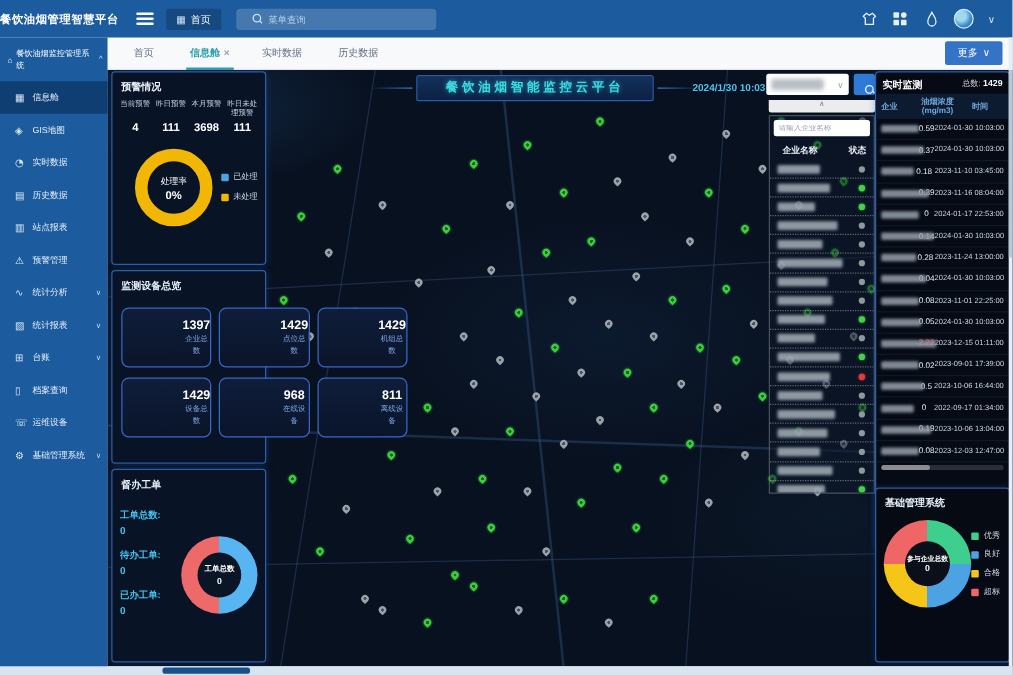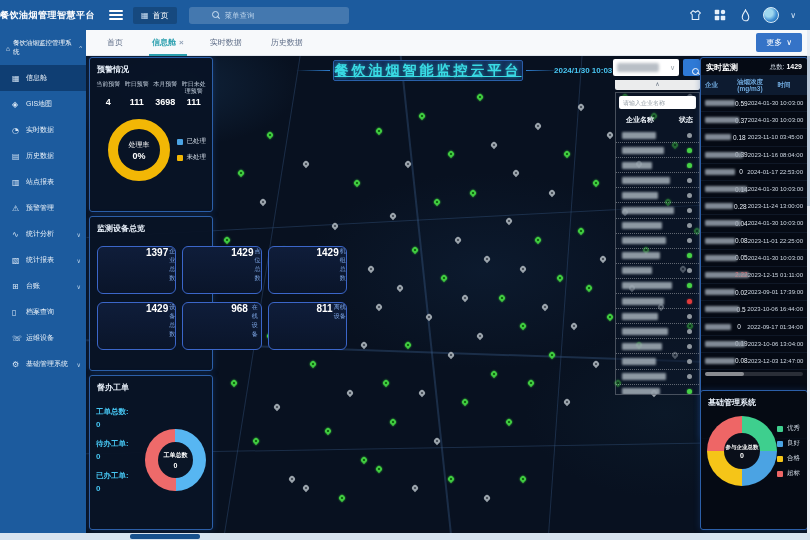--- a/index.html
+++ b/index.html
@@ -10,21 +10,21 @@
   
   .header { position:absolute; left:0; top:0; width:810px; height:30px;
     background:#1c5b9e; display:flex; align-items:center; z-index:30; }
   .logo { width:95px; font-size:9px; font-weight:bold; color:#fff; text-align:center; letter-spacing:.5px; }
   .hamburger { width:14px; height:10px; margin:0 10px 0 14px; display:flex; flex-direction:column; justify-content:space-between; cursor:pointer; }
   .hamburger i { display:block; height:2px; background:#fff; border-radius:1px; }
   .crumb-chip { display:flex; align-items:center; gap:4px; background:#16497f; color:#fff;
     font-size:8px; padding:3px 8px; border-radius:2px; margin-right:12px; cursor:pointer; }
   .crumb-chip .grid-glyph { font-size:8px; color:#cfe2f5; }
   .hd-search { display:flex; align-items:center; gap:5px; width:160px; height:17px;
-    background:rgba(255,255,255,.18); border-radius:3px; padding:0 23px; }
+    background:rgba(255,255,255,.18); border-radius:3px; padding:0 13px; }
   .hd-search input { flex:1; border:none; outline:none; background:transparent; color:#fff; font-size:7.5px; }
   .hd-search input::placeholder { color:#b9d2ea; }
   .mag { position:relative; width:8px; height:8px; flex:none; }
   .mag::before { content:""; position:absolute; left:0; top:0; width:5px; height:5px; border:1.2px solid #cfe2f5; border-radius:50%; }
   .mag::after { content:""; position:absolute; left:5.5px; top:5.5px; width:3px; height:1.2px; background:#cfe2f5; transform:rotate(45deg); }
   .hd-right { margin-left:auto; display:flex; align-items:center; gap:11px; padding-right:14px; }
   .hd-icon { width:14px; height:14px; display:flex; align-items:center; justify-content:center; cursor:pointer; }
   .avatar { width:16px; height:16px; border-radius:50%; background:radial-gradient(circle at 35% 35%, #9fd8ef 0 30%, #3f8fd4 60%, #1d5e9a 100%); border:1px solid #d9ecf8; cursor:pointer; }
   .hd-chevron { color:#cfe2f5; font-size:8px; cursor:pointer; }
 
@@ -64,22 +64,22 @@
   .r4 { left:0; top:34%; width:100%; height:1px; transform:rotate(-3deg); }
   .r5 { left:0; top:62%; width:100%; height:2px; transform:rotate(2deg); }
   .r6 { left:0; top:82%; width:100%; height:1px; transform:rotate(-1deg); }
   .pin { position:absolute; width:6px; height:6px; border-radius:50% 50% 50% 0;
     transform:rotate(-45deg); cursor:pointer; }
   .pin.g { background:radial-gradient(circle at 50% 50%, #116b11 0 28%, #3fca3f 30% 100%); box-shadow:0 0 2px rgba(63,202,63,.8); }
   .pin.e { background:radial-gradient(circle at 50% 50%, #4a525c 0 28%, #9aa3ab 30% 100%); }
 
   .banner { position:absolute; left:247px; top:4px; width:190px; height:21px;
     background:linear-gradient(180deg,#14305c,#0c2144); border:1px solid #2a5ca8; border-radius:2px;
-    color:#39dbe4; font-size:14px; font-weight:bold; letter-spacing:3px; text-align:center; line-height:19px;
-    text-shadow:0 0 4px rgba(57,219,228,.6);text-decoration:underline; }
+    color:#39dbe4; font-size:10px; font-weight:bold; letter-spacing:3px; text-align:center; line-height:19px;
+    text-shadow:0 0 4px rgba(57,219,228,.6); }
   .banner::before,.banner::after { content:""; position:absolute; top:9px; width:34px; height:1px; background:linear-gradient(90deg,transparent,#2e7fd0); }
   .banner::before { left:-38px; } .banner::after { right:-38px; transform:scaleX(-1); }
   .map-datetime { position:absolute; left:468px; top:9px; color:#49c6f2; font-size:8px; font-weight:bold; }
 
   .company-select { position:absolute; left:527px; top:3px; width:66px; height:17px; background:#fff;
     border-radius:2px; display:flex; align-items:center; padding:0 4px; gap:3px; cursor:pointer; }
   .blur-blob { background:#b9bfc6; filter:blur(1.5px); border-radius:2px; }
   .company-select .blur-blob { width:42px; height:9px; }
   .company-select .sel-caret { margin-left:auto; color:#9aa3ab; font-size:7px; }
   .map-search-btn { position:absolute; left:597px; top:3px; width:17px; height:17px; background:#2f7ad6;
@@ -120,21 +120,21 @@
   .donut1 { position:absolute; left:18px; top:12px; width:62px; height:62px; border-radius:50%;
     border:10px solid #f2b705; }
   .donut1 .d-center { position:absolute; inset:-10px; display:flex; flex-direction:column; align-items:center; justify-content:center; gap:1px; }
   .donut1 .dc-l { font-size:7px; color:#fff; } .donut1 .dc-v { font-size:9px; font-weight:bold; color:#fff; }
   .alert-legend { position:absolute; right:6px; top:30px; display:flex; flex-direction:column; gap:7px; }
   .lg-item { display:flex; align-items:center; gap:4px; font-size:6.5px; color:#cfd8e3; }
   .lg-sq { width:6px; height:6px; border-radius:1px; }
 
   .dev-grid { display:grid; grid-template-columns:repeat(3,1fr); gap:8px 6px; padding:8px 7px; }
   .dev-card { height:48px; border:1px solid #3b66c9; border-radius:6px; text-align:center;
-    background:linear-gradient(180deg,#0f1d3a,#0a152a); display:flex; flex-direction:row; justify-content:center; gap:1px; cursor:pointer;padding-left:48px; }
+    background:linear-gradient(180deg,#0f1d3a,#0a152a); display:flex; flex-direction:column; justify-content:center; gap:1px; cursor:pointer;padding-left:48px; }
   .dev-card .dv { font-size:10px; font-weight:bold; color:#fff; }
   .dev-card .dl { font-size:6px; color:#7fa8e8; }
 
   .wo-body { display:flex; padding:4px 6px; }
   .wo-rows { width:48px; display:flex; flex-direction:column; gap:10px; padding-top:6px; }
   .wo-row .wl { font-size:7.5px; font-weight:bold; color:#46c5f1; line-height:10px; }
   .wo-row .wv { font-size:8px; font-weight:bold; color:#46c5f1; margin-top:3px; }
   .donut2 { position:relative; width:62px; height:62px; margin:28px 0 0 2px; border-radius:50%;
     background:conic-gradient(#57b6f2 0 50%, #ee6a6a 50% 100%); }
   .donut2::before { content:""; position:absolute; inset:13px; border-radius:50%; background:#0a1526; }

